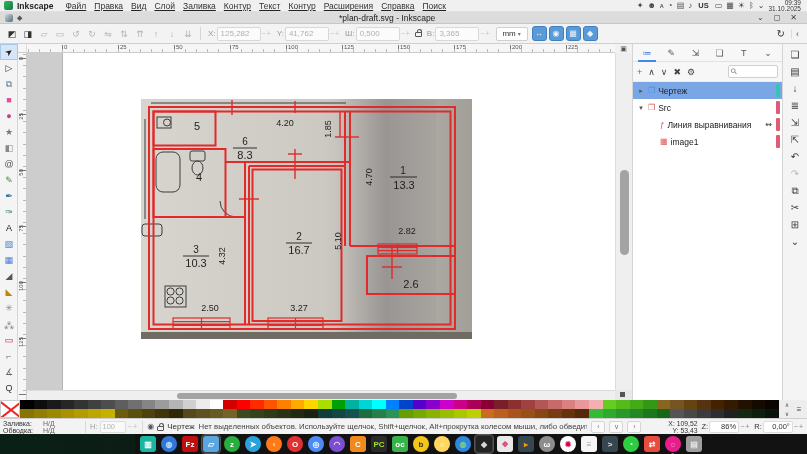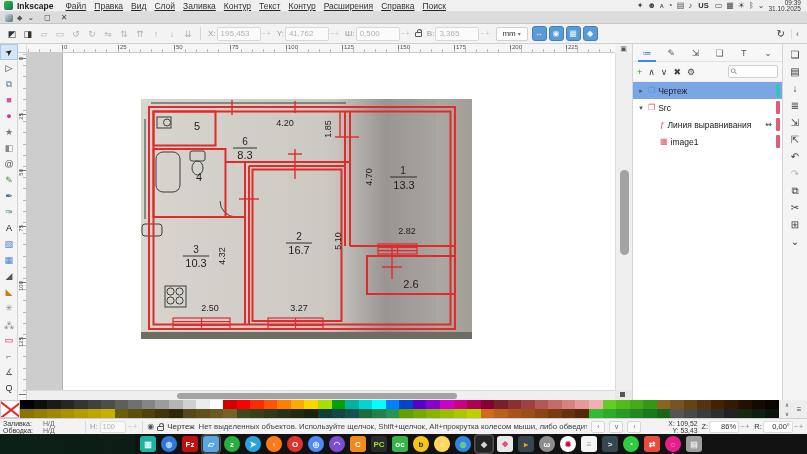--- a/index.html
+++ b/index.html
@@ -172,20 +172,21 @@
       </span>
     <span id="clock">
       <span>09:39</span><br>
       <span>31.10.2025</span>
     </span>
   </div>
 
   <div id="titlebar">
     <span id="tb-logo"></span>
     <span id="tb-pin">◆</span>
+    <span id="title">*plan-draft.svg - Inkscape</span>
     <span class="winbtn">⌄</span>
     <span class="winbtn">◻</span>
     <span class="winbtn">✕</span>
   </div>
 
   <div id="tooloptions">
     <span id="to-icons" style="display:flex;align-items:center;">
         <span class="to-ic">◩</span>
         <span class="to-ic">◨</span>
         <span class="to-ic dis">▱</span>
@@ -195,21 +196,21 @@
         <span class="to-ic dis">⇋</span>
         <span class="to-ic dis">⇅</span>
         <span class="to-ic dis">⇈</span>
         <span class="to-ic dis">↑</span>
         <span class="to-ic dis">↓</span>
         <span class="to-ic dis">⇊</span>
       </span>
     <span class="to-sep"></span>
     <span class="fld">
       <label>X:</label>
-      <span class="box">195,453</span>
+      <span class="box">125,282</span>
       <span class="spin">−+</span>
     </span>
     <span class="fld">
       <label>Y:</label>
       <span class="box">41,762</span>
       <span class="spin">−+</span>
     </span>
     <span class="fld">
       <label>Ш:</label>
       <span class="box">0,500</span>

